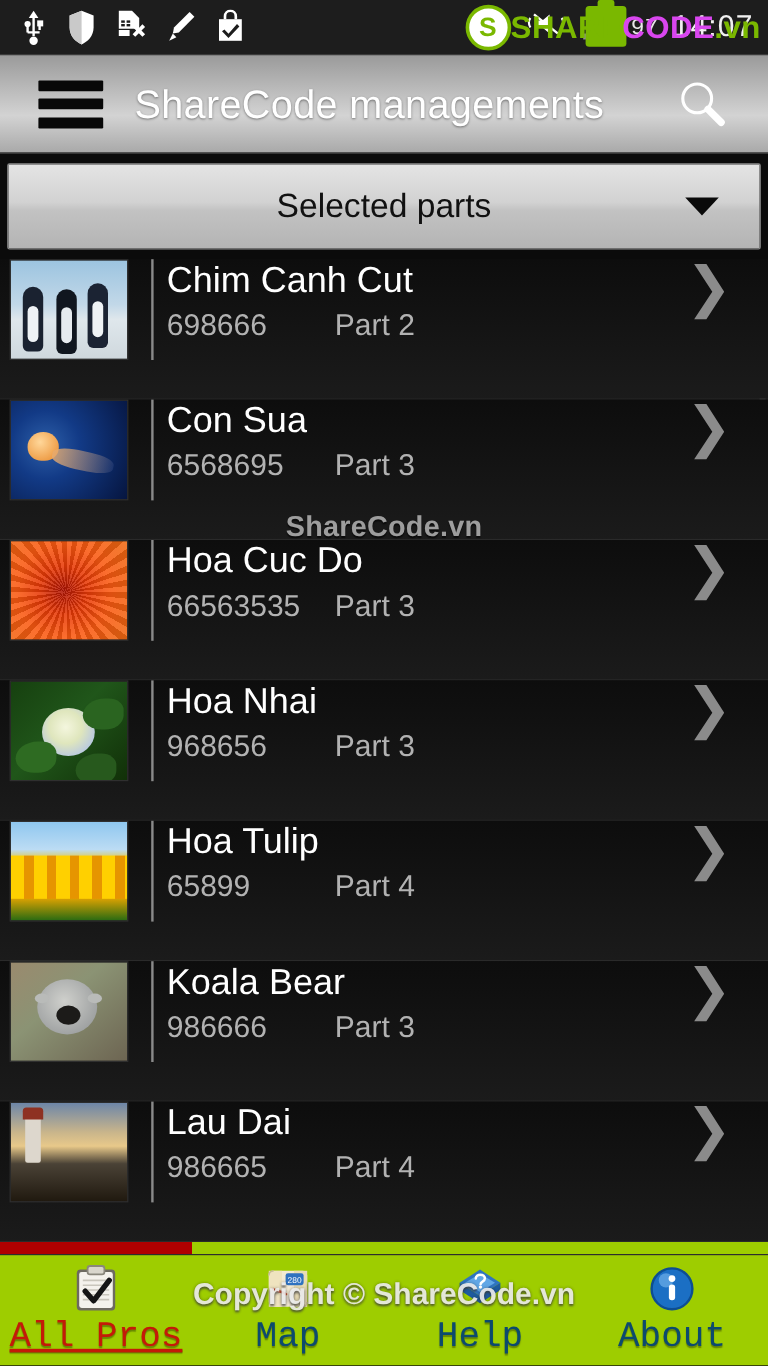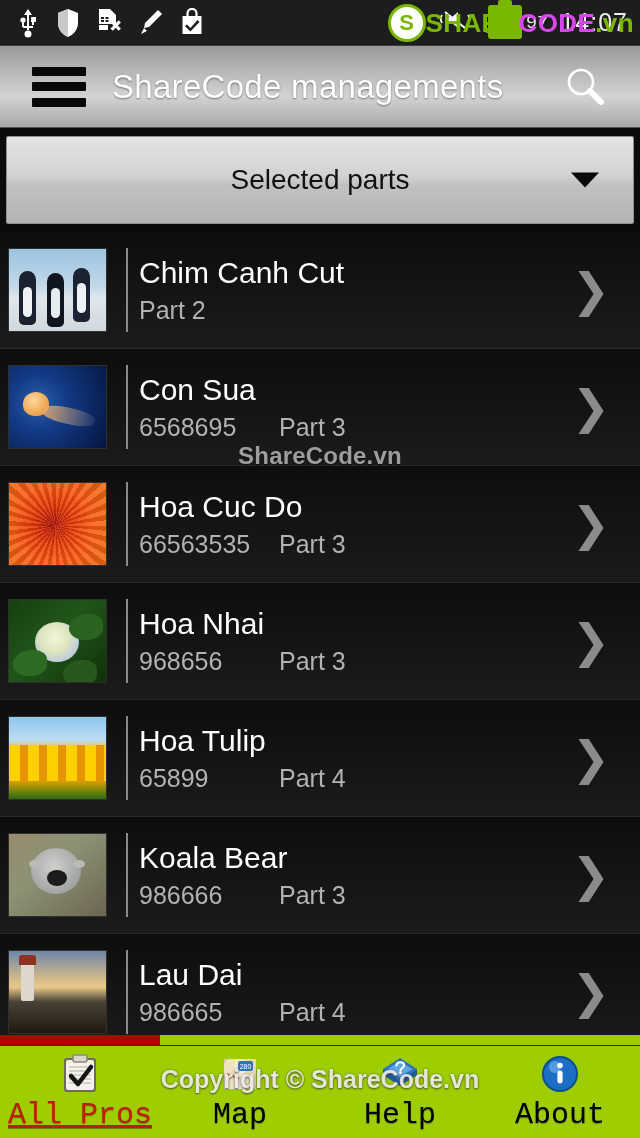--- a/index.html
+++ b/index.html
@@ -41,39 +41,39 @@
   #app-title {
     margin-left:26px; color:#ffffff; font-size:33px; font-weight:400;
     text-shadow:0 1px 2px rgba(0,0,0,.45); letter-spacing:.3px;
   }
   #search-btn { margin-left:auto; margin-right:28px; width:54px; height:54px;
     display:flex; align-items:center; justify-content:center; cursor:pointer; }
 
   
   #spinner-wrap { padding:8px 6px 8px 6px; background:#0b0b0b; }
   #spinner {
-    height:88px; width:628px; margin:0 auto;
+    height:72px; width:628px; margin:0 auto;
     background:linear-gradient(to bottom,#e4e4e4 0%,#d2d2d2 45%,#c2c2c2 55%,#b4b4b4 100%);
     border:1px solid #8f8f8f;
     border-radius:2px;
     display:flex; align-items:center; justify-content:center;
     position:relative; cursor:pointer;
   }
   #spinner-label { color:#111; font-size:28px; }
   #spinner-arrow {
     position:absolute; right:34px; top:50%; transform:translateY(-50%);
     width:0; height:0; border-left:14px solid transparent; border-right:14px solid transparent;
     border-top:15px solid #0a0a0a;
   }
 
   
   #list { width:640px; background:#101010; position:relative; }
   .row {
     height:117px; width:640px;
-    display:flex; align-items:center;
+    display:flex; align-items:flex-start;
     background:linear-gradient(to bottom,#0d0d0d 0%,#141414 50%,#1b1b1b 100%);
     border-bottom:1px solid #2a2a2a;
     position:relative; cursor:pointer;
   }
   .thumb {
     width:99px; height:84px; margin-left:8px;
     border:1px solid #2f2f2f; flex:none;
     background-size:cover; background-position:center;
     position:relative; overflow:hidden;
   }
@@ -133,21 +133,21 @@
   #tab-indicator-row { display:flex; height:10px; width:640px; background:#9ecd00; }
   #tab-indicator { width:160px; height:10px; background:#b00000; }
   #bottom-nav {
     height:93px; width:640px; background:#9ecd00;
     display:flex; align-items:stretch;
     border-top:1px solid #2d2d2d;
   }
   .tab { flex:1; display:flex; flex-direction:column; align-items:center; justify-content:center;
          gap:2px; cursor:pointer; position:relative; }
   .tab-icon { width:48px; height:44px; display:flex; align-items:center; justify-content:center; }
-  .tab-label { font-family:"Liberation Mono", monospace; font-size:30px; color:#000000;
+  .tab-label { font-family:"Liberation Mono", monospace; font-size:30px; color:#0c4a6e;
                text-shadow:0 1px 1px rgba(0,0,0,.35); }
   .tab.active .tab-label { color:#c41a08;text-decoration:underline; }
   #bottom-watermark {
     position:absolute; left:0; right:0; top:30px; text-align:center;
     pointer-events:none; font-size:25px; font-weight:bold; color:#eaeaea;
     text-shadow:0 1px 2px rgba(60,60,60,.85),0 0 3px rgba(0,0,0,.35);
     opacity:.92;
   }
   
   #status-watermark {
@@ -255,20 +255,21 @@
 
 <div id="list">
   <div id="scrollbar"></div>
   <div id="rows-host">
       <div class="row">
         <div class="thumb t-penguin"></div>
         <div class="divider-v"></div>
         <div class="row-text">
           <div class="row-title">Chim Canh Cut</div>
           <div class="row-sub">
+            <span class="row-id">698666</span>
             <span class="row-part">Part 2</span>
           </div>
         </div>
         <div class="chev">❯</div>
       </div>
       <div class="row">
         <div class="thumb t-jelly"></div>
         <div class="divider-v"></div>
         <div class="row-text">
           <div class="row-title">Con Sua</div>

